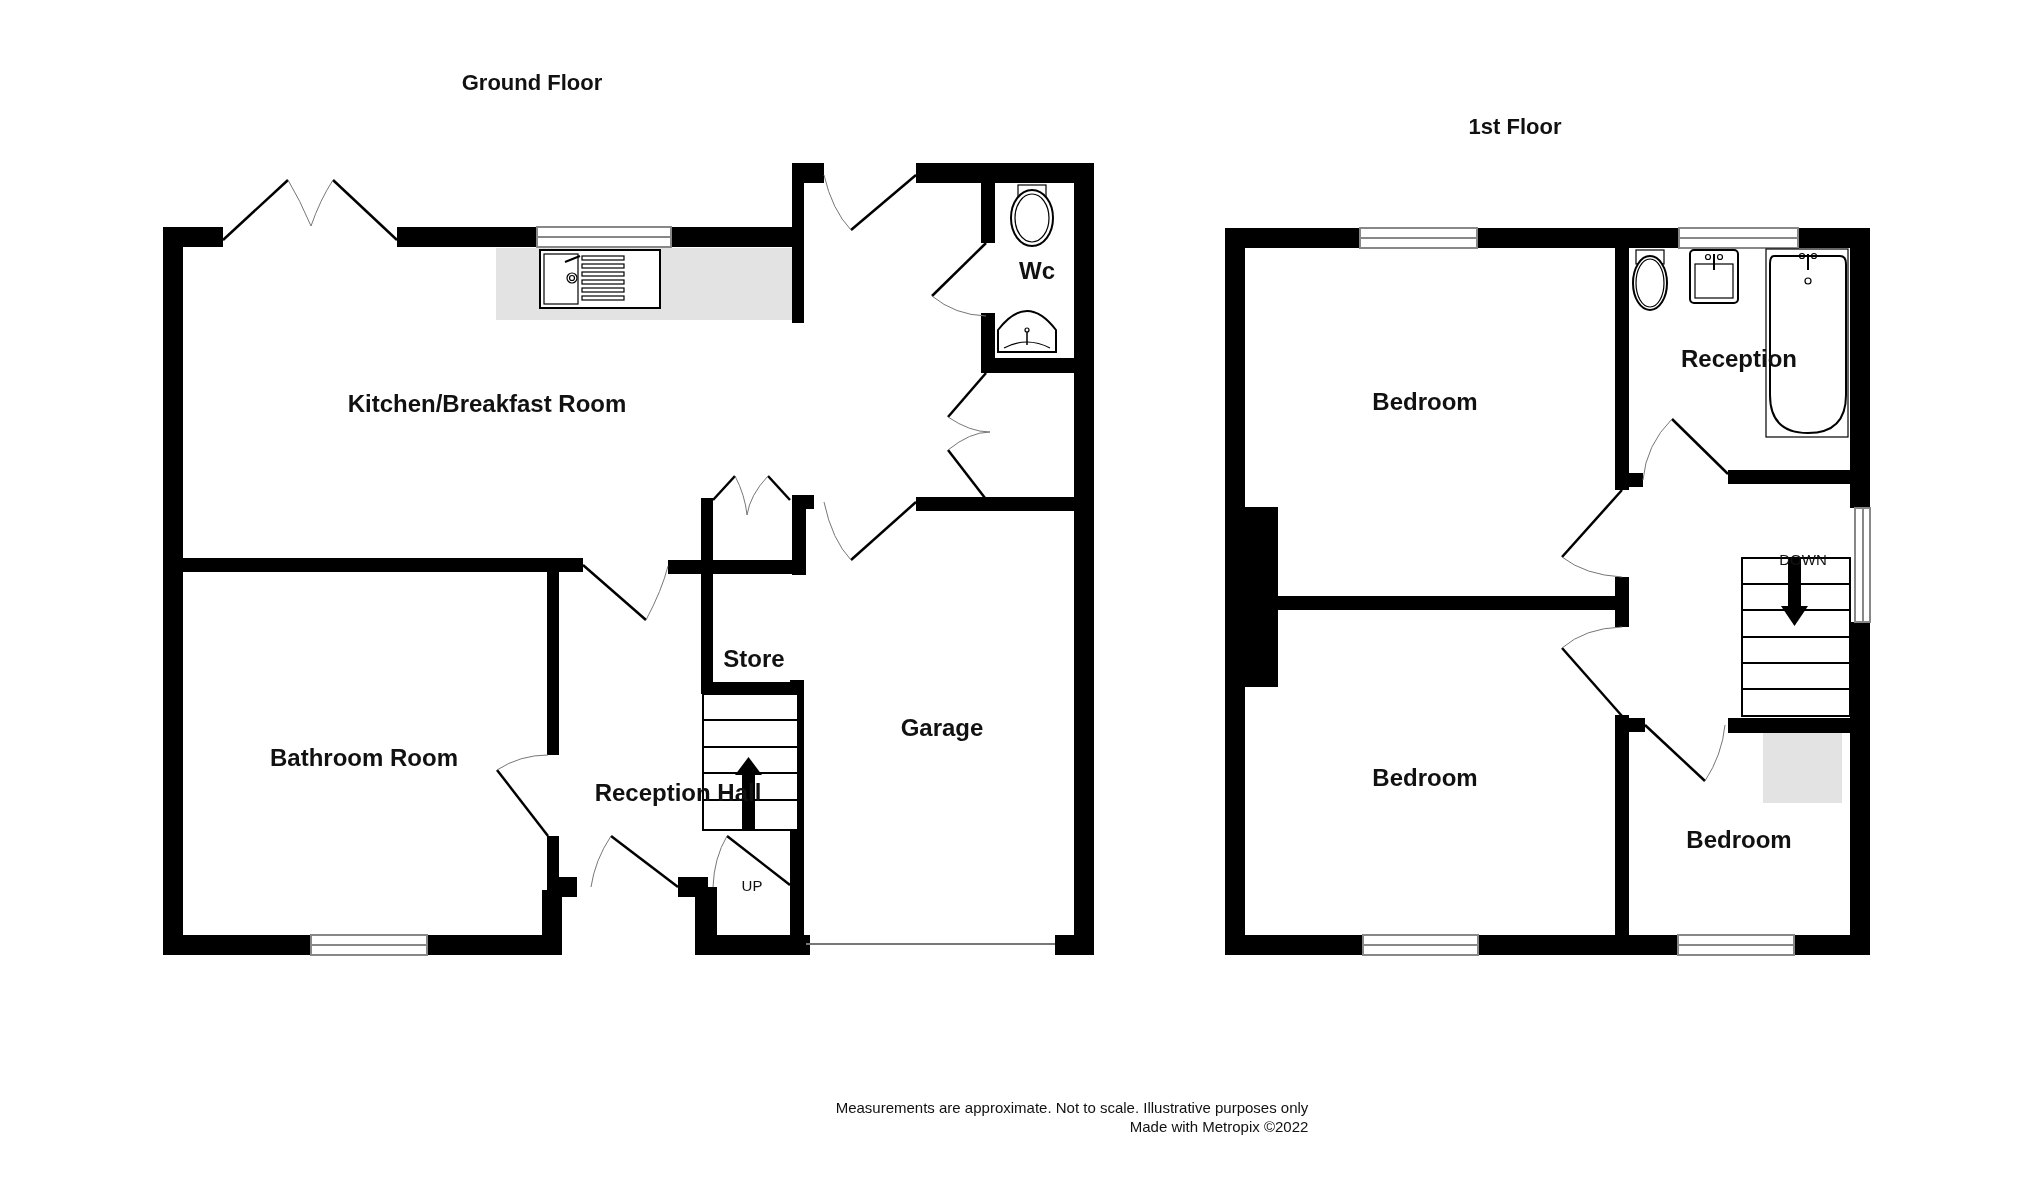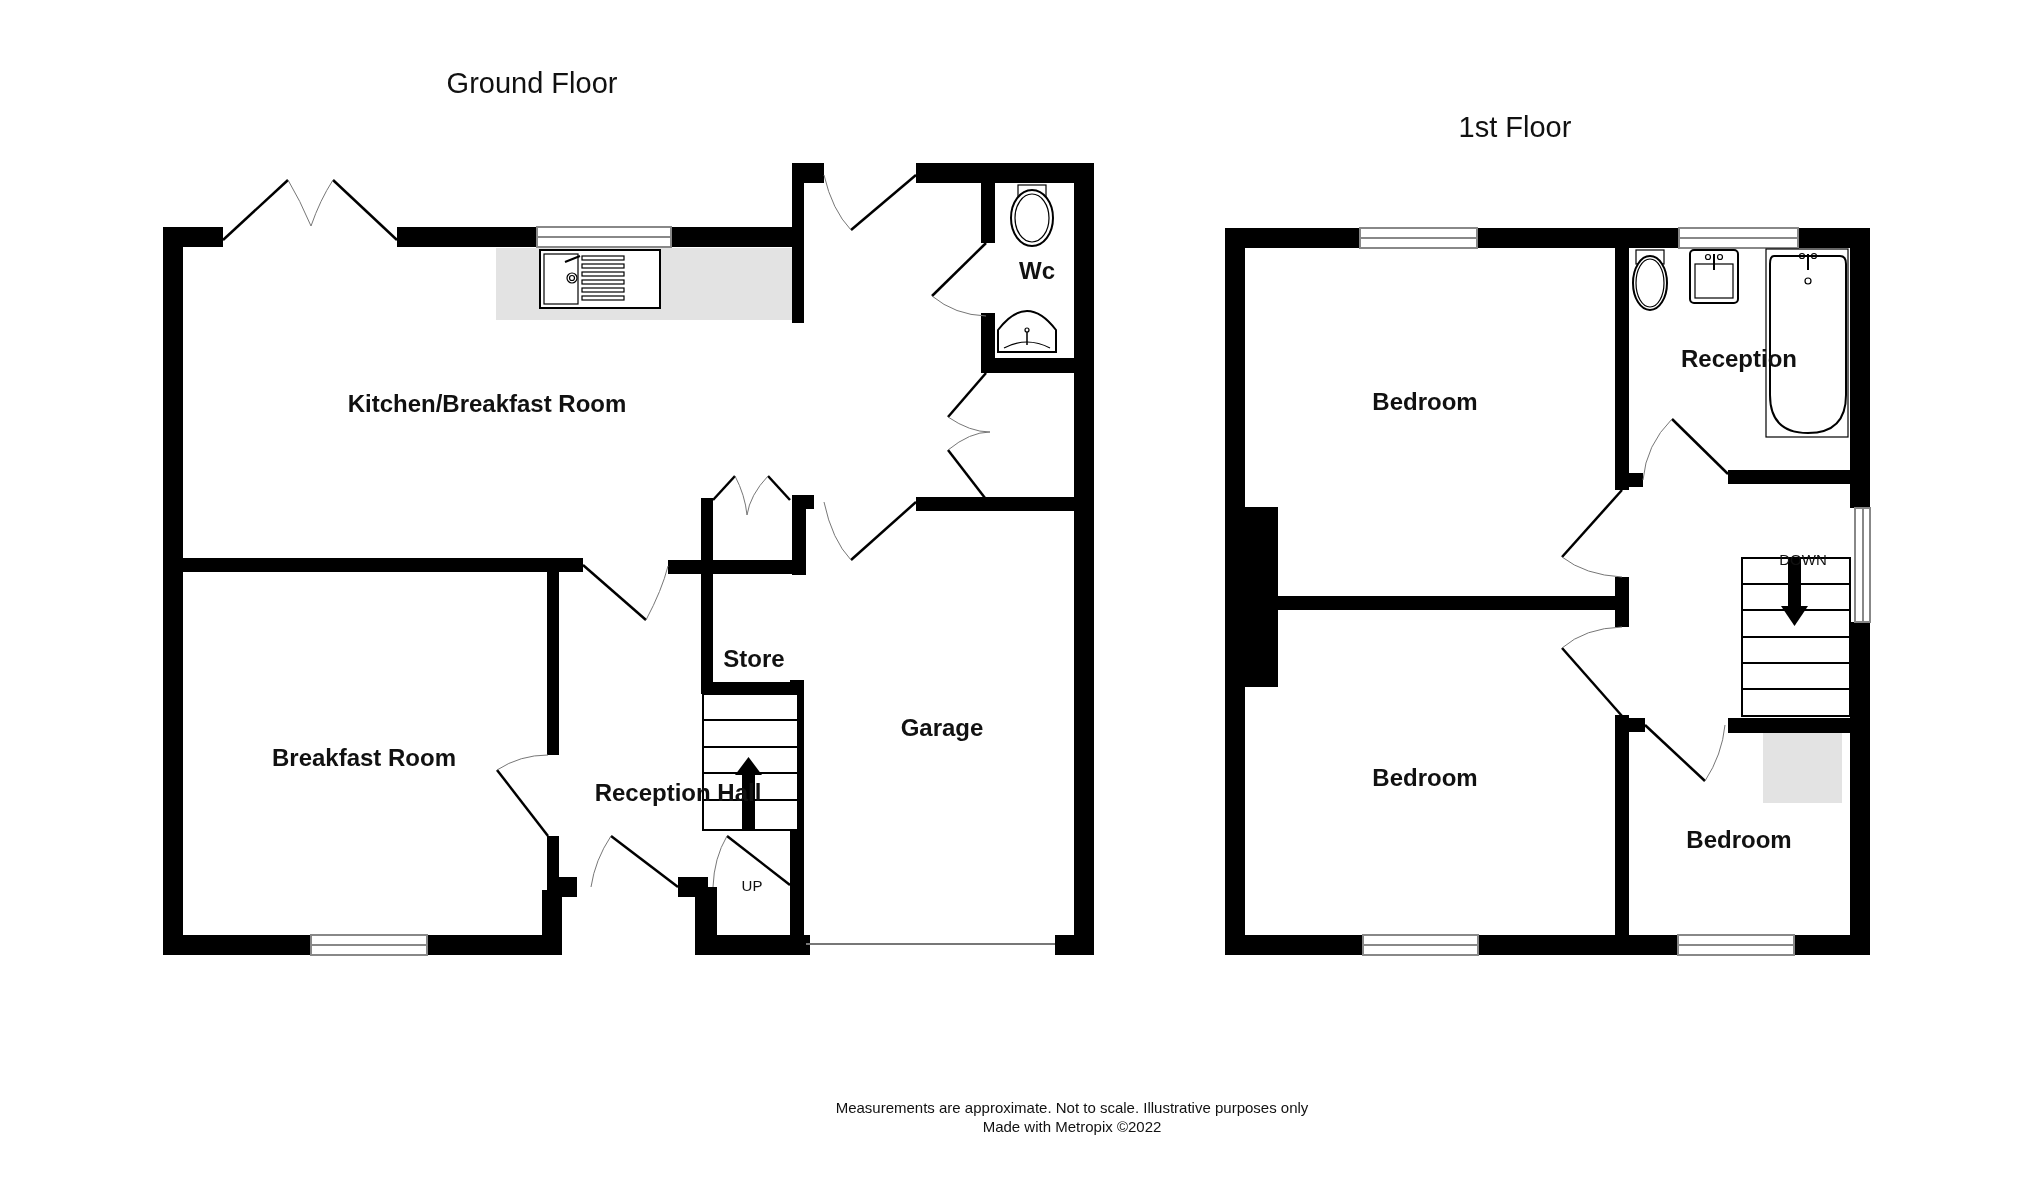--- a/index.html
+++ b/index.html
@@ -11,25 +11,25 @@
   .winmid { stroke:#888; stroke-width:2; }
   .door { stroke:#000; stroke-width:2.5; fill:none; }
   .arc { stroke:#777; stroke-width:1; fill:none; }
   .fix { stroke:#000; stroke-width:2; fill:#fff; }
   .fixthin { stroke:#000; stroke-width:1.2; fill:none; }
   .worktop { fill:#e3e3e3; }
   .tread { stroke:#000; stroke-width:2; fill:#fff; }
   .label { position:absolute; white-space:nowrap; transform:translate(-50%,-50%);
            font-weight:bold; font-size:24px; }
   .heading { position:absolute; white-space:nowrap; transform:translate(-50%,-50%);
-             font-weight:normal; font-size:29px; }
+             font-weight:bold; font-size:22px; }
   .small { position:absolute; white-space:nowrap; transform:translate(-50%,-50%);
            font-size:15px; font-weight:normal;margin-top:28px; }
   .footer { position:absolute; left:1072px; top:1098px; transform:translateX(-50%);
-            text-align:center; font-size:15px; line-height:19px; }
+            text-align:right; font-size:15px; line-height:19px; }
 </style>
 </head>
 <body>
 
 <svg class="plan" viewBox="0 0 2025 1200" xmlns="http://www.w3.org/2000/svg">
 
   <g>
 
     <rect class="worktop" x="496" y="248" width="296" height="72"></rect>
 
@@ -263,21 +263,21 @@
       <path class="arc" d="M1705 781 Q1722 755 1725 725"></path>
     </g>
   </g>
 </svg>
 
 <div class="heading" style="left:532px; top:83px;">Ground Floor</div>
 <div class="heading" style="left:1515px; top:127px;">1st Floor</div>
 
 <div class="label" style="left:487px; top:404px;">Kitchen/Breakfast Room</div>
 <div class="label" style="left:1037px; top:271px;">Wc</div>
-<div class="label" style="left:364px; top:758px;">Breakfast Room</div>
+<div class="label" style="left:364px; top:758px;">Bathroom Room</div>
 <div class="label" style="left:678px; top:793px;">Reception Hall</div>
 <div class="label" style="left:754px; top:631px;margin-top:28px;">Store</div>
 <div class="label" style="left:942px; top:728px;">Garage</div>
 <div class="small" style="left:752px; top:857px;">UP</div>
 
 <div class="label" style="left:1425px; top:402px;">Bedroom</div>
 <div class="label" style="left:1739px; top:359px;">Reception</div>
 <div class="label" style="left:1425px; top:778px;">Bedroom</div>
 <div class="label" style="left:1739px; top:840px;">Bedroom</div>
 <div class="small" style="left:1803px; top:531px;">DOWN</div>

